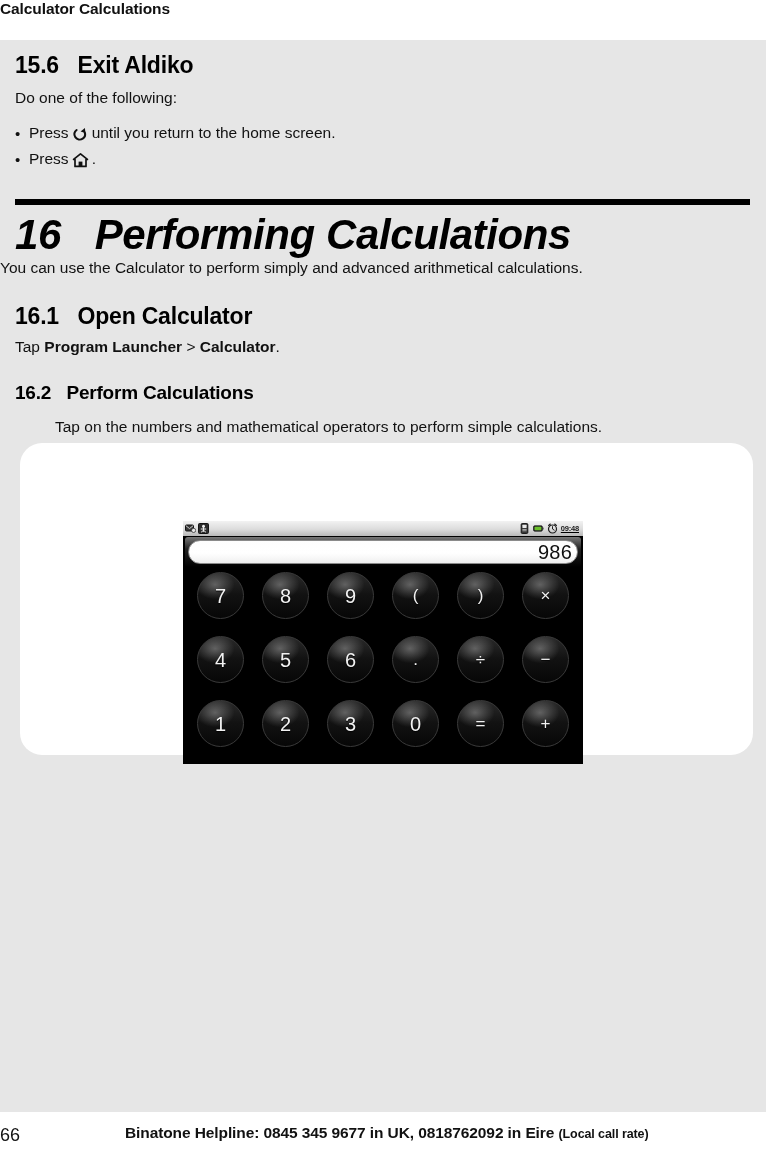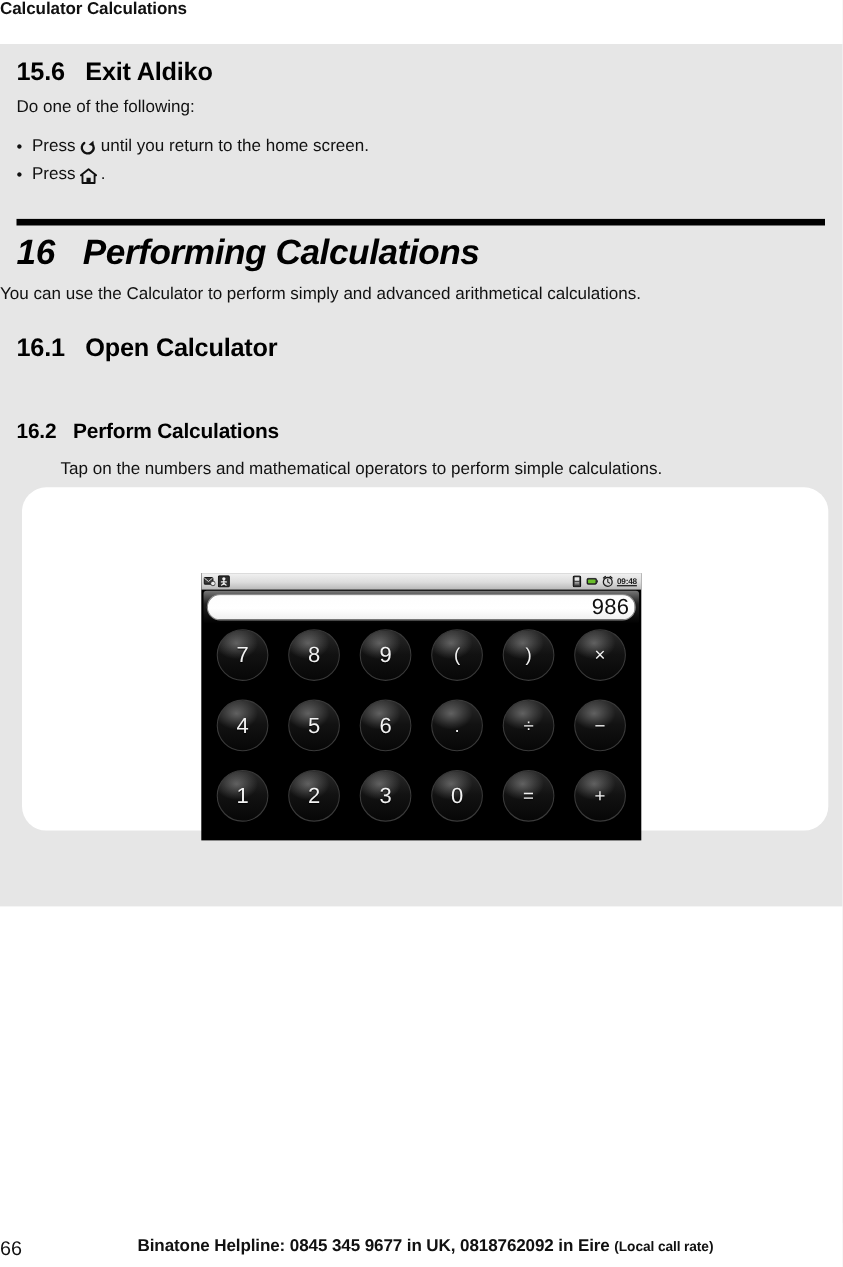--- a/index.html
+++ b/index.html
@@ -34,21 +34,21 @@
     color: #111111;
     letter-spacing: -0.1px;
   }
 
   
   .content-band {
     position: absolute;
     top: 40px;
     left: 0;
     width: 766px;
-    height: 784px;
+    height: 1072px;
     background: #e6e6e6;
   }
 
   
   .sec-15-6-heading {
     position: absolute;
     left: 15px;
     top: 12px;
     font-size: 23px;
     font-weight: bold;
@@ -103,21 +103,21 @@
     width: 735px;
     height: 6px;
     background: #000000;
   }
 
   
   .chapter-heading {
     position: absolute;
     left: 15px;
     top: 171px;
-    font-size: 32px;
+    font-size: 42px;
     font-style: italic;
     font-weight: bold;
     color: #000000;
     letter-spacing: -0.4px;
     white-space: pre;
   }
   .chapter-intro {
     position: absolute;
     left: 0;
     top: 219px;
@@ -374,20 +374,21 @@
   </div>
 
   <div class="chapter-rule"></div>
 
   <div class="chapter-heading">16   Performing Calculations</div>
 
   <div class="chapter-intro">You can use the Calculator to perform simply and advanced arithmetical calculations.</div>
 
   <div class="sec-16-1-heading">16.1   Open Calculator</div>
 
+  <div class="sec-16-1-body"><span>Tap </span><b class="strong">Program Launcher</b><span> &gt; </span><b class="strong">Calculator</b><span>.</span></div>
 
   <div class="sec-16-2-heading">16.2   Perform Calculations</div>
 
   <div class="sec-16-2-body">Tap on the numbers and mathematical operators to perform simple calculations.</div>
 
   <div class="figure-card">
 
     <div class="phone-shot">
 
       <div class="status-bar">

